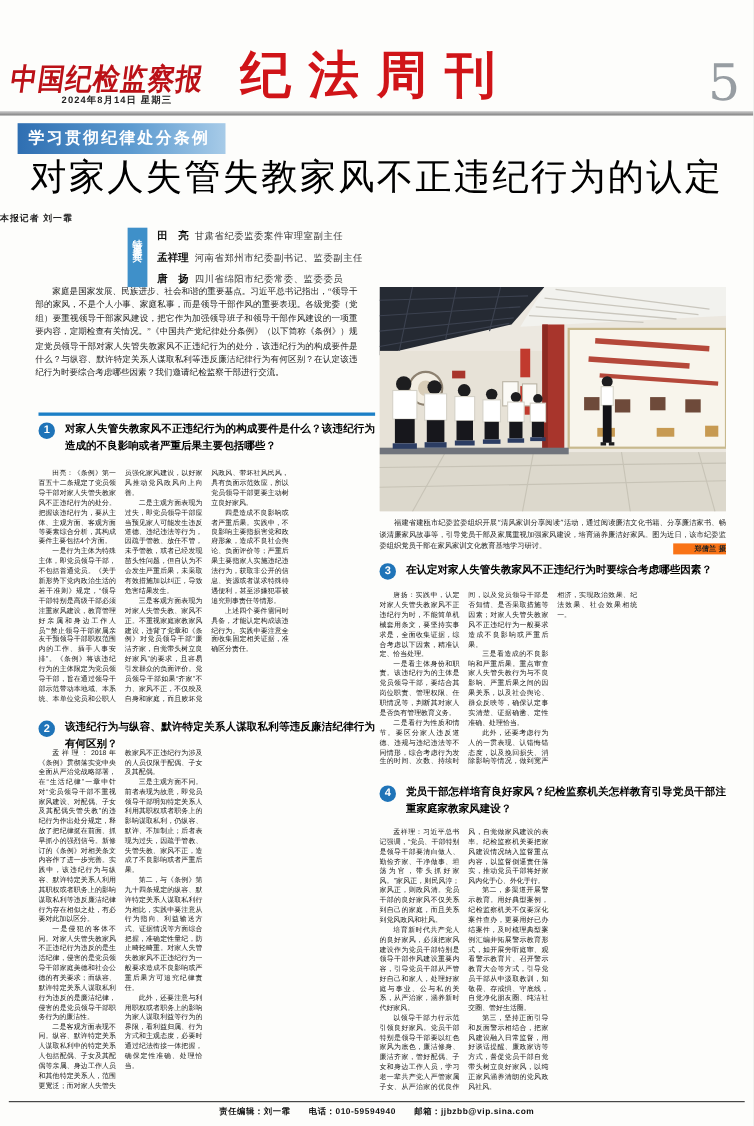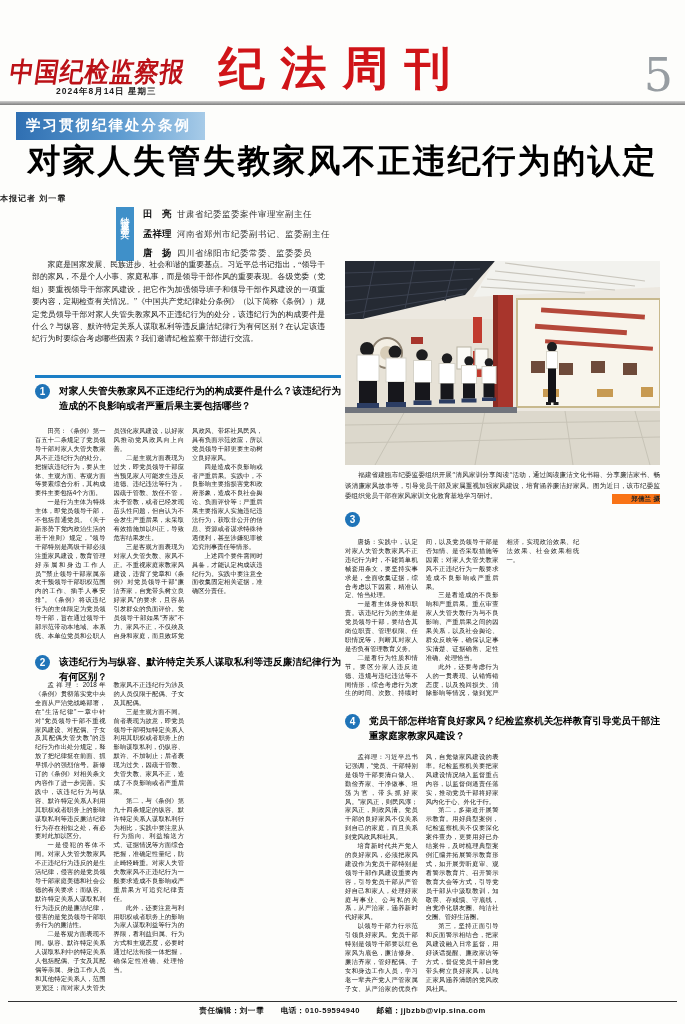--- a/index.html
+++ b/index.html
@@ -20,21 +20,21 @@
   .page-number { position:absolute; top:48px; right:12px;
     font-family:"DejaVu Serif", serif; font-size:46px; color:#979da2; font-weight:400; }
   .top-rule { position:absolute; top:101px; left:0; width:100%; height:4px;
     background:linear-gradient(#cfcfcf,#7e7e7e); }
 
   
   .series-badge { position:absolute; top:112px; left:16px; padding:4px 14px 5px 10px;
     background:linear-gradient(90deg,#2f6fb2,#5d9bd0 55%,#a7cbe8); color:#fff;
     font-weight:bold; font-size:14.5px; letter-spacing:2px; }
   .headline { position:absolute; top:139px; left:0; width:100%; text-align:center;
-    font-family:"Liberation Serif", serif; font-weight:700; font-size:33px;
+    font-family:"Liberation Serif", serif; font-weight:400; font-size:33px;
     letter-spacing:2px; color:#000; }
   .byline { position:absolute; top:193px; left:0; width:100%; text-align:left;
     font-size:8px; color:#222; font-weight:bold; letter-spacing:1px; }
 
   
   .guest-panel { position:absolute; top:207px; left:72px; display:flex;padding-left:44px; }
   .guest-label { writing-mode:vertical-rl; text-orientation:upright;
     background:#3f90c9; color:#fff; font-size:9px; font-weight:bold;
     padding:3px 3px; letter-spacing:4px; height:54px; line-height:12px; }
   .guest-rows { margin-left:9px; display:flex; flex-direction:column; justify-content:space-between; height:54px; padding:1px 0; }
@@ -251,20 +251,21 @@
       <p class="para">孟祥理：2018年《条例》贯彻落实党中央全面从严治党战略部署，在“生活纪律”一章中针对“党员领导干部不重视家风建设、对配偶、子女及其配偶失管失教”的违纪行为作出处分规定，释放了把纪律挺在前面、抓早抓小的强烈信号。新修订的《条例》对相关条文内容作了进一步完善。实践中，该违纪行为与纵容、默许特定关系人利用其职权或者职务上的影响谋取私利等违反廉洁纪律行为存在相似之处，有必要对此加以区分。</p>
       <p class="para">一是侵犯的客体不同。对家人失管失教家风不正违纪行为违反的是生活纪律，侵害的是党员领导干部家庭美德和社会公德的有关要求；而纵容、默许特定关系人谋取私利行为违反的是廉洁纪律，侵害的是党员领导干部职务行为的廉洁性。</p>
       <p class="para">二是客观方面表现不同。纵容、默许特定关系人谋取私利中的特定关系人包括配偶、子女及其配偶等亲属、身边工作人员和其他特定关系人，范围更宽泛；而对家人失管失教家风不正违纪行为涉及的人员仅限于配偶、子女及其配偶。</p>
       <p class="para">三是主观方面不同。前者表现为故意，即党员领导干部明知特定关系人利用其职权或者职务上的影响谋取私利，仍纵容、默许、不加制止；后者表现为过失，因疏于管教、失管失教、家风不正，造成了不良影响或者严重后果。</p>
       <p class="para">第二，与《条例》第九十四条规定的纵容、默许特定关系人谋取私利行为相比，实践中要注意从行为指向、利益输送方式、证据情况等方面综合把握，准确定性量纪，防止畸轻畸重。对家人失管失教家风不正违纪行为一般要求造成不良影响或严重后果方可追究纪律责任。</p>
       <p class="para">此外，还要注意与利用职权或者职务上的影响为家人谋取利益等行为的界限，看利益归属、行为方式和主观态度，必要时通过纪法衔接一体把握，确保定性准确、处理恰当。</p>
     </div>
 
   <div class="section-head" style="top:511px; left:345px; width:315px;">
     <div class="qnum">3</div>
+    <div class="qtitle">在认定对家人失管失教家风不正违纪行为时要综合考虑哪些因素？</div>
   </div>
   <div class="section-body" style="top:538px; left:345px; width:315px; height:168px;">
       <p class="para">唐扬：实践中，认定对家人失管失教家风不正违纪行为时，不能简单机械套用条文，要坚持实事求是，全面收集证据，综合考虑以下因素，精准认定、恰当处理。</p>
       <p class="para">一是看主体身份和职责。该违纪行为的主体是党员领导干部，要结合其岗位职责、管理权限、任职情况等，判断其对家人是否负有管理教育义务。</p>
       <p class="para">二是看行为性质和情节。要区分家人违反道德、违规与违纪违法等不同情形，综合考虑行为发生的时间、次数、持续时间，以及党员领导干部是否知情、是否采取措施等因素；对家人失管失教家风不正违纪行为一般要求造成不良影响或严重后果。</p>
       <p class="para">三是看造成的不良影响和严重后果。重点审查家人失管失教行为与不良影响、严重后果之间的因果关系，以及社会舆论、群众反映等，确保认定事实清楚、证据确凿、定性准确、处理恰当。</p>
       <p class="para">此外，还要考虑行为人的一贯表现、认错悔错态度，以及挽回损失、消除影响等情况，做到宽严相济，实现政治效果、纪法效果、社会效果相统一。</p>
     </div>
 
   <div class="section-head" style="top:713px; left:345px; width:315px;">

